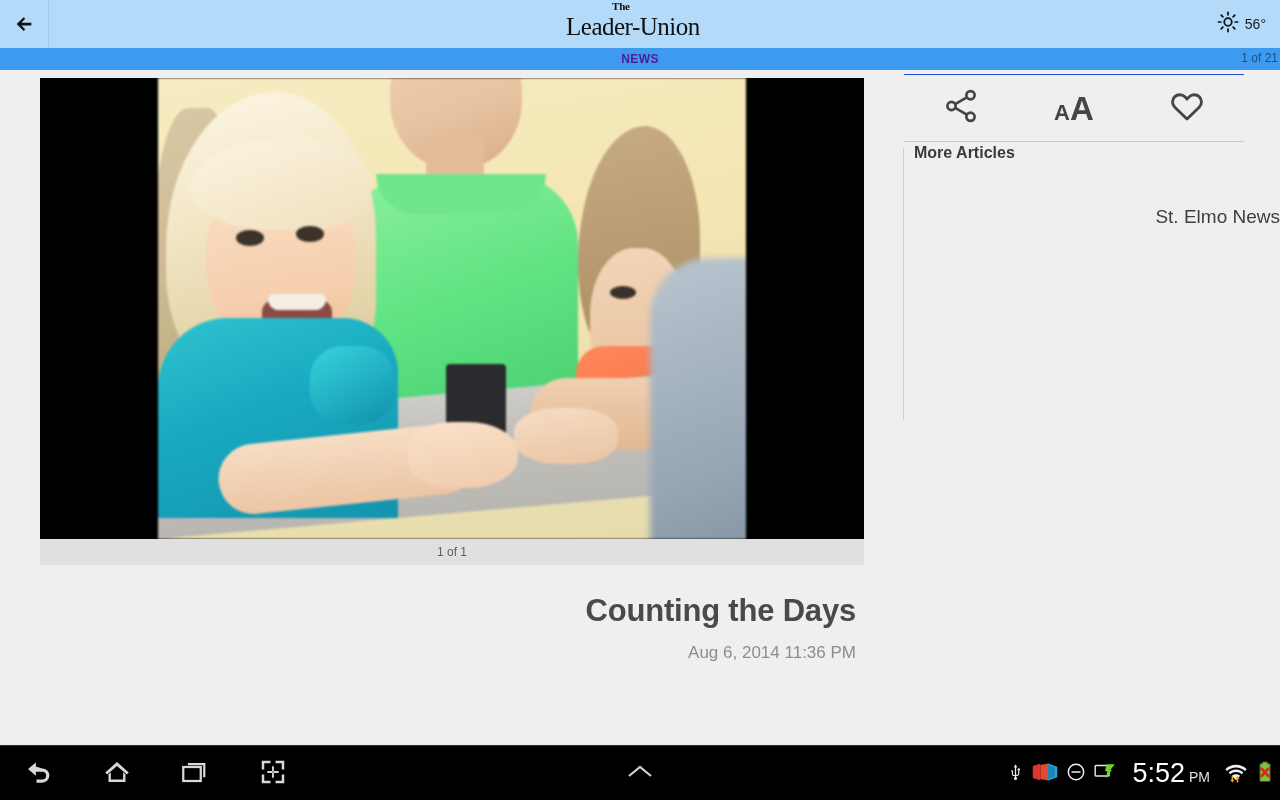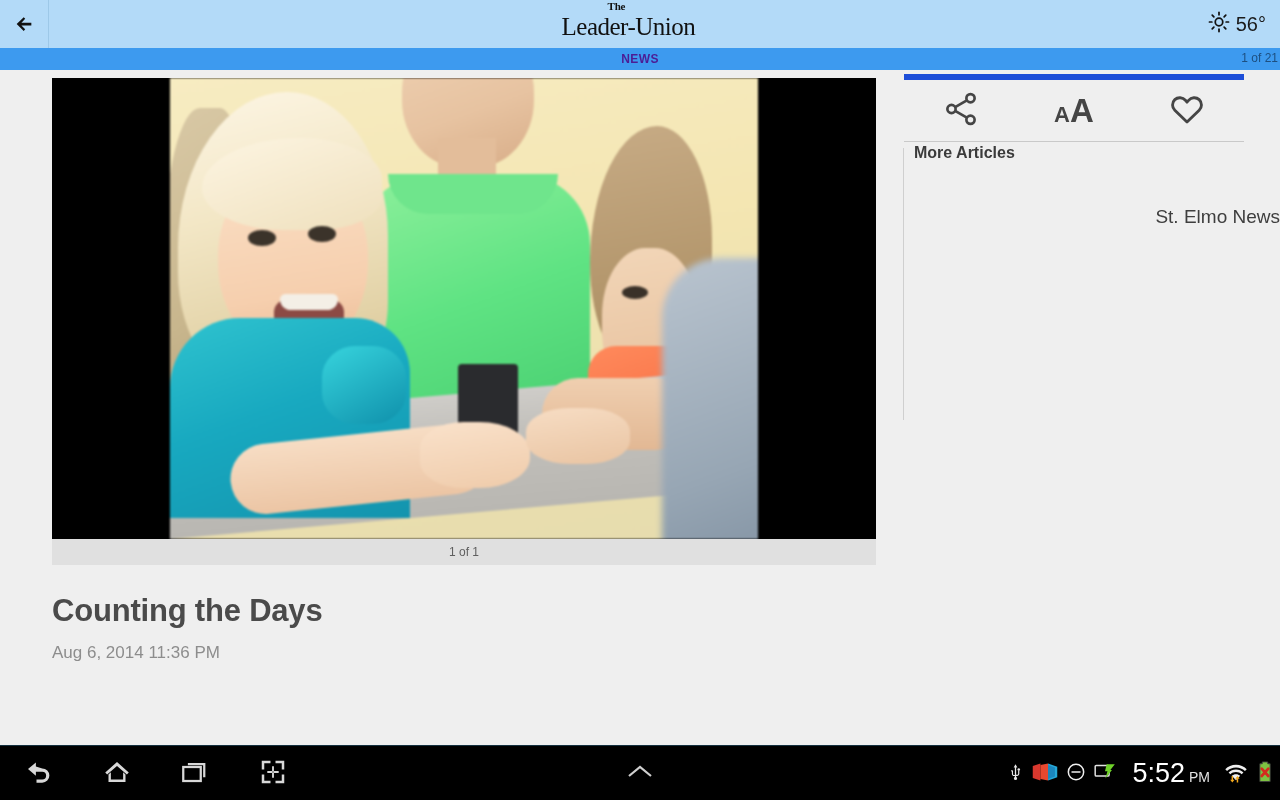--- a/index.html
+++ b/index.html
@@ -51,21 +51,21 @@
     font-family: "Liberation Serif", serif;
     font-size: 25px;
     font-weight: 400;
     letter-spacing: -0.5px;
   }
   .weather {
     display: flex; align-items: center; gap: 6px;
     padding-right: 14px;
     color: #1a1a1a;
   }
-  .weather .temp { font-size: 20px; }
+  .weather .temp { font-size: 14px; }
 
   
   .sectionbar {
     position: absolute; top: 48px; left: 0;
     width: 1280px; height: 22px;
     background: #3d9aef;
     display: flex; align-items: center; justify-content: center;
   }
   .sectionbar .label {
     font-size: 12px; font-weight: bold;
@@ -78,23 +78,24 @@
 
   
   .content {
     position: absolute; top: 70px; left: 0;
     width: 1280px; height: 675px;
     background: #efefef;
   }
 
   
   .article {
-    position: absolute; left: 12px; top: 0;
+    position: absolute; left: 0; top: 0;
     width: 896px; height: 675px;
     padding: 8px 40px 0 40px;
+    text-align: right;
   }
   .photo-frame {
     position: relative;
     width: 824px; height: 461px;
     background: #000;
     overflow: hidden;
   }
   
   .photo {
     position: absolute; left: 118px; top: 0;
@@ -270,21 +271,21 @@
   }
 
   
   .sidebar {
     position: absolute; left: 896px; top: 0;
     width: 384px; height: 675px;
   }
   .actions {
     position: absolute; left: 8px; top: 4px;
     width: 340px; height: 68px;
-    border-top: 6px solid #1d4ed8;
+    border-top: 1px solid #1d4ed8;
     border-bottom: 1px solid #c9c9c9;
     display: flex; align-items: center; justify-content: space-around;
   }
   .action-btn {
     display: flex; align-items: center; justify-content: center;
     width: 80px; height: 60px;
     cursor: pointer;
   }
   .aa-icon {
     font-family: "Liberation Sans", sans-serif;

